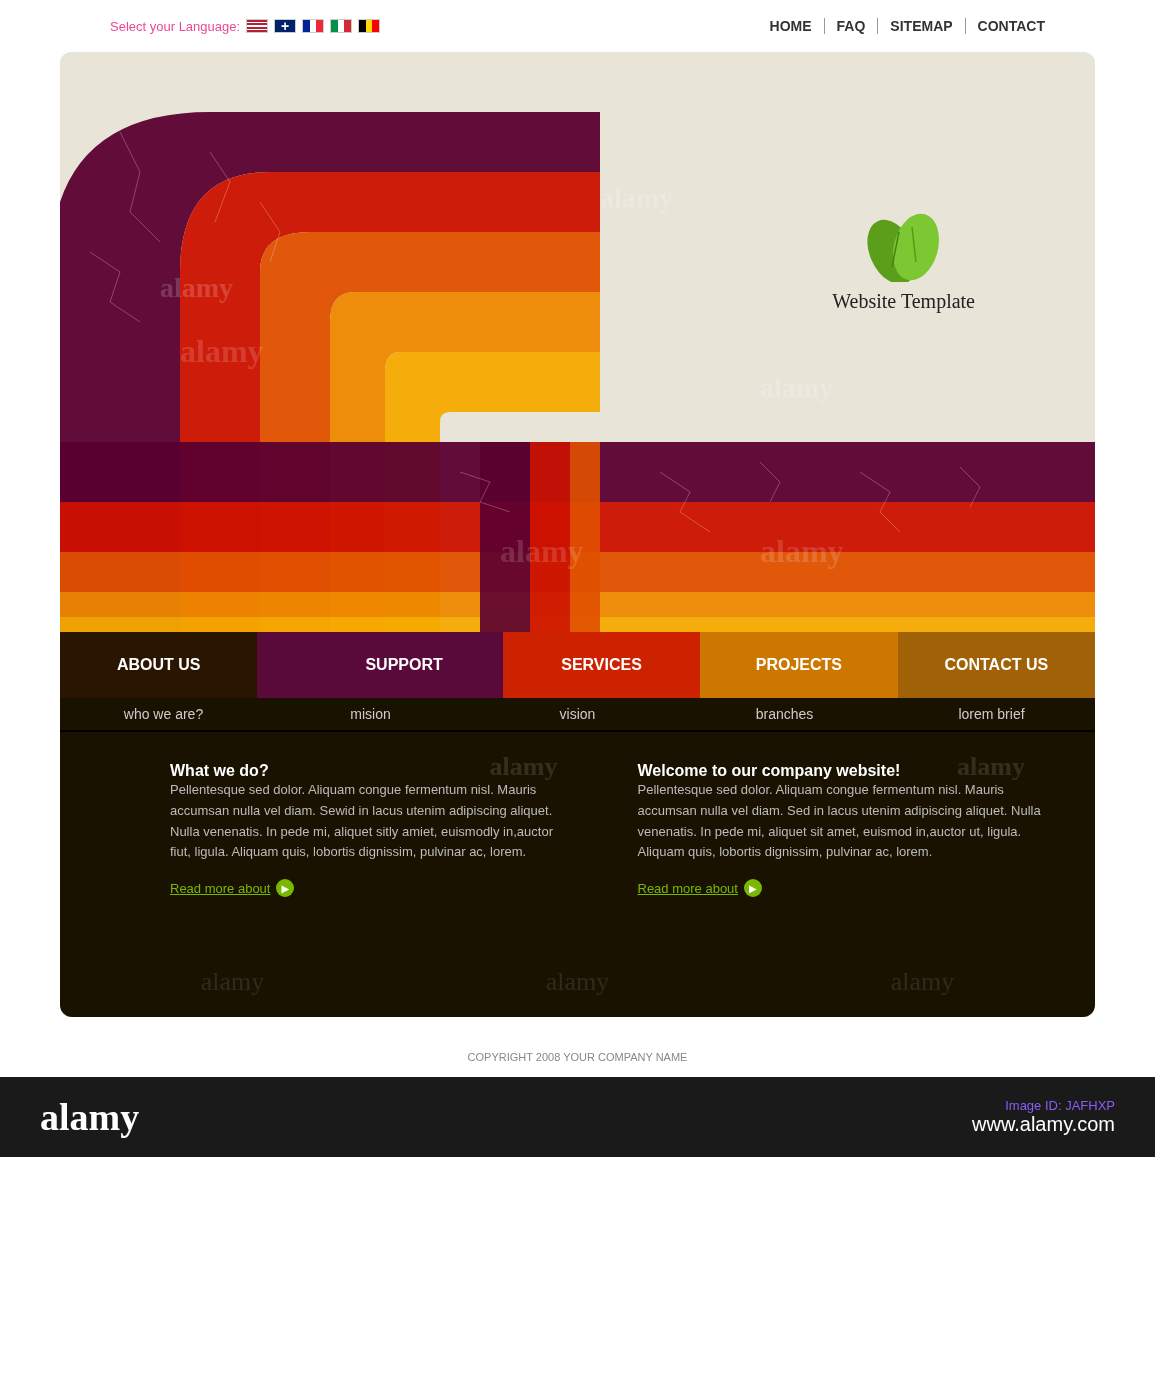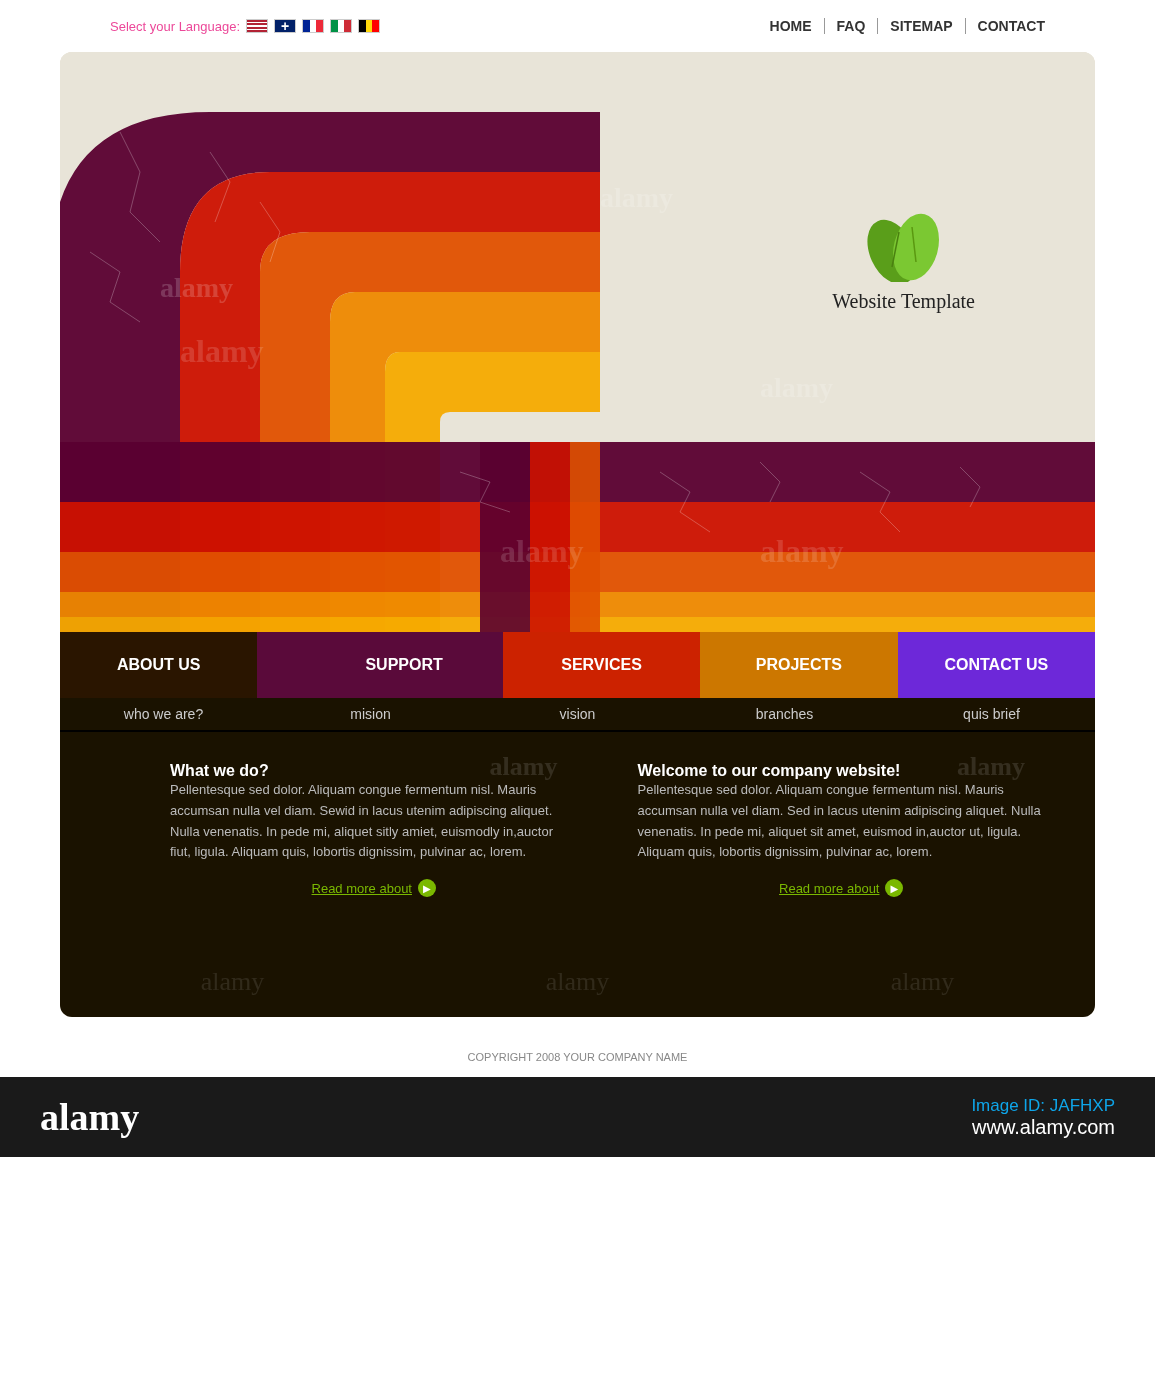--- a/index.html
+++ b/index.html
@@ -133,21 +133,21 @@
       font-weight: bold;
       color: #fff;
       cursor: pointer;
       text-transform: uppercase;
       position: relative;
     }
     .nav-about { background: #2a1500; }
     .nav-support { background: #5a0a3a; padding-left: 48px; }
     .nav-services { background: #cc2200; }
     .nav-projects { background: #cc7700; }
-    .nav-contact { background: #6d28d9; color: #fff; }
+    .nav-contact { background: #a16207; color: #fff; }
 
     
     .sub-nav {
       display: flex;
       height: 34px;
       background: #1a1200;
       border-bottom: 2px solid #000;
     }
     .sub-nav-item {
       flex: 1;
@@ -181,21 +181,20 @@
       margin-bottom: 16px;
     }
     .read-more {
       color: #7ab800;
       font-size: 13px;
       text-decoration: underline;
       cursor: pointer;
       display: flex;
       align-items: center;
       gap: 6px;
-      justify-content: center;
     }
     .read-more-btn {
       width: 18px;
       height: 18px;
       background: #7ab800;
       border-radius: 50%;
       display: inline-flex;
       align-items: center;
       justify-content: center;
       color: #fff;
@@ -367,21 +366,21 @@
     <div class="sub-nav-item">
       <span>mision</span>
     </div>
     <div class="sub-nav-item">
       <span>vision</span>
     </div>
     <div class="sub-nav-item">
       <span>branches</span>
     </div>
     <div class="sub-nav-item">
-      <span>quis brief</span>
+      <span>lorem brief</span>
     </div>
   </div>
 
   <div class="content-section">
 
     <div class="watermark" style="top: 70px; left: 160px; position:relative;"></div>
 
     <div class="content-col">
       <div style="position:relative;">
         <div class="watermark" style="position:absolute; top:-10px; right:20px; color:rgba(255,255,255,0.12); font-size:26px;">alamy</div>
@@ -417,16 +416,16 @@
 
 <div class="footer-copy">
   <span>COPYRIGHT 2008 YOUR COMPANY NAME</span>
 </div>
 
 <div class="alamy-bar">
   <div class="alamy-logo-left">
     <span style="font-size:38px;">alamy</span>
   </div>
   <div style="display:flex; flex-direction:column; align-items:flex-end;">
-    <span style="color:#0ea5e9; font-size:17px;padding-left:24px;">Image ID: JAFHXP</span>
+    <span style="color:#8b5cf6; font-size:13px;padding-left:24px;">Image ID: JAFHXP</span>
     <span class="alamy-url">www.alamy.com</span>
   </div>
 </div>
 
 </body></html>

